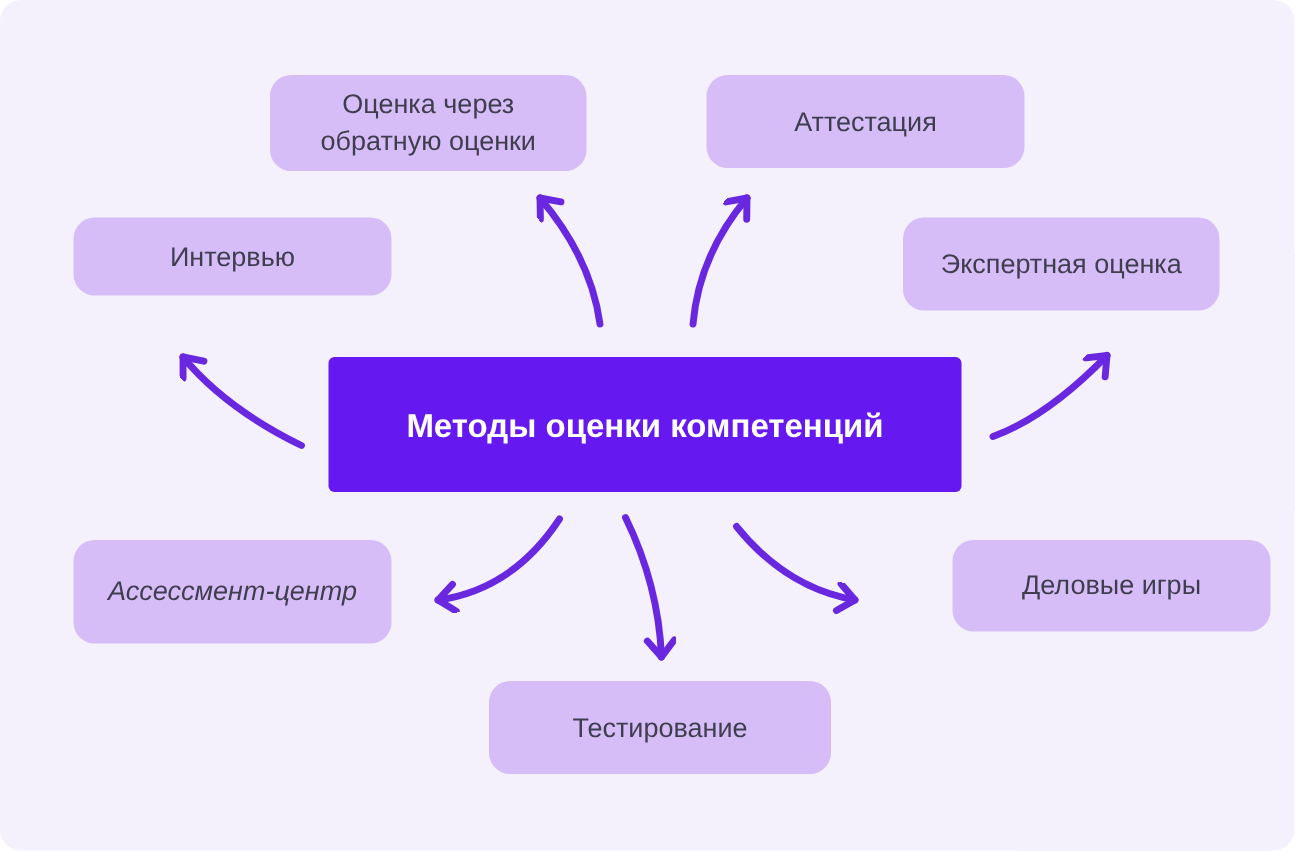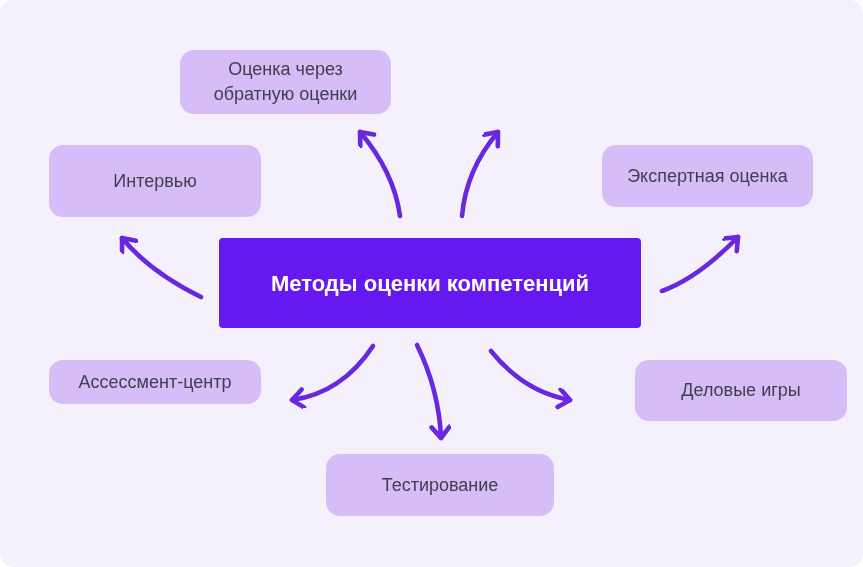--- a/index.html
+++ b/index.html
@@ -51,23 +51,23 @@
     text-align: center;
     background: var(--node-fill);
     color: var(--node-text);
     border-radius: 14px;
     font-size: 18px;
     line-height: 25px;
     padding: 4px 10px;
   }
   .node-feedback    { left: 180px; top:  50px; width: 211px; height: 64px; }
   .node-attestation { left: 471px; top:  50px; width: 212px; height: 62px; }
-  .node-interview   { left:  49px; top: 145px; width: 212px; height: 72px; }
+  .node-interview   { left:  49px; top: 145px; width: 212px; height: 52px; }
   .node-expert      { left: 602px; top: 145px; width: 211px; height: 62px; }
-  .node-assessment  { left:  49px; top: 360px; width: 212px; height: 44px; }
+  .node-assessment  { left:  49px; top: 360px; width: 212px; height: 69px; font-style: italic; }
   .node-business    { left: 601px; top: 360px; width: 212px; height: 61px; margin-left: 34px; }
   .node-testing     { left: 326px; top: 454px; width: 228px; height: 62px; }
   .node-center {
     left: 219px; top: 238px; width: 422px; height: 90px;
     background: var(--center-fill);
     color: var(--center-text);
     font-size: 22px;
     font-weight: 700;
     border-radius: 4px;
   }
@@ -89,20 +89,23 @@
     <path class="arrow" d="M 662 291 Q 698 278 738 237" marker-end="url(#arrowhead)"></path>
     <path class="arrow" d="M 373 346 Q 342 393 292 400" marker-end="url(#arrowhead)"></path>
     <path class="arrow" d="M 417 345 Q 439 390 441 438" marker-end="url(#arrowhead)"></path>
     <path class="arrow" d="M 491 351 Q 524 392 570 400" marker-end="url(#arrowhead)"></path>
   </svg>
 
   <div class="node node-feedback">
     <span>Оценка через обратную оценки</span>
   </div>
 
+  <div class="node node-attestation">
+    <span>Аттестация</span>
+  </div>
 
   <div class="node node-interview">
     <span>Интервью</span>
   </div>
 
   <div class="node node-expert">
     <span>Экспертная оценка</span>
   </div>
 
   <div class="node node-center">

